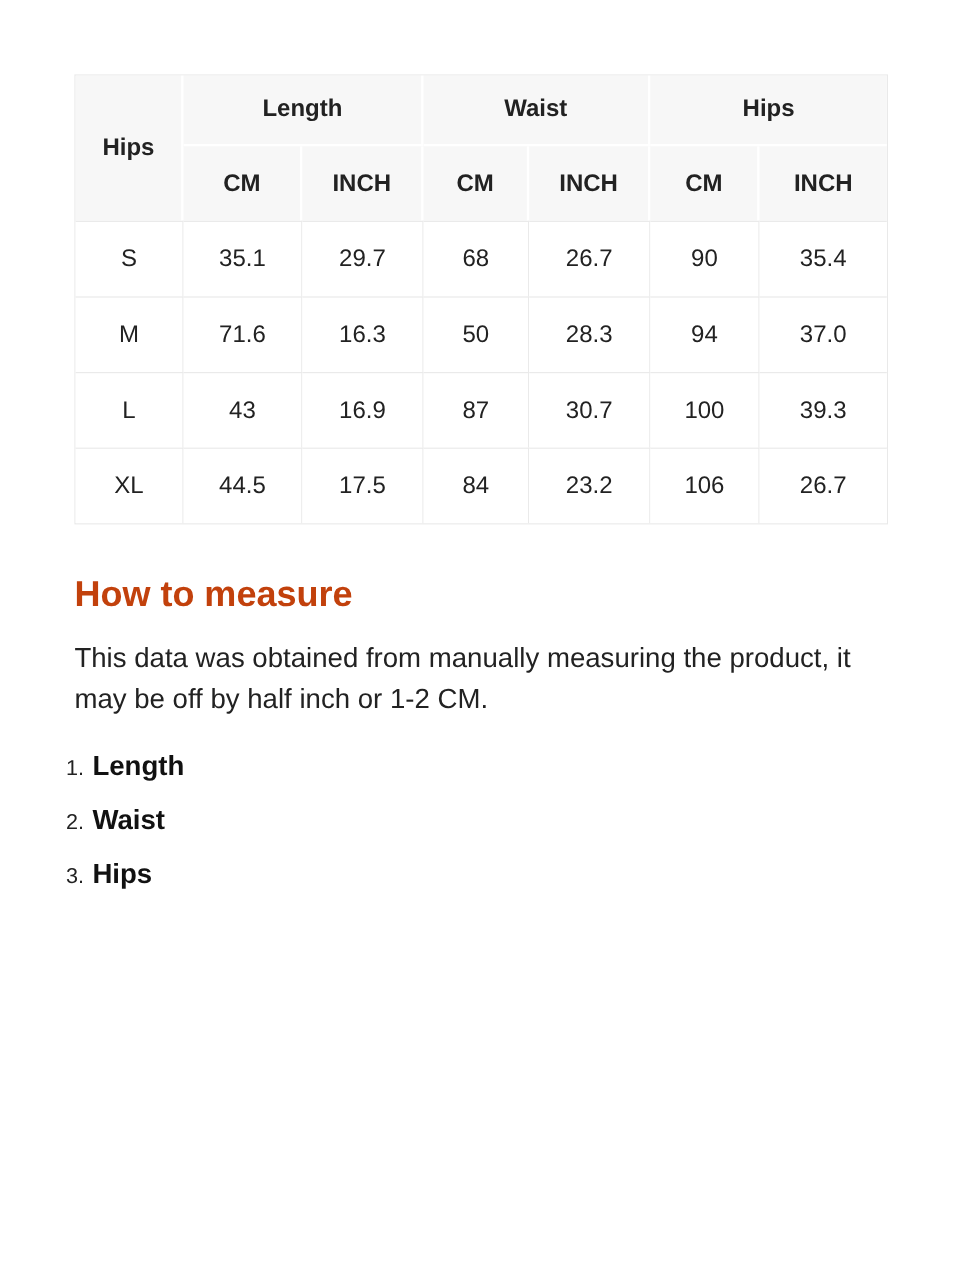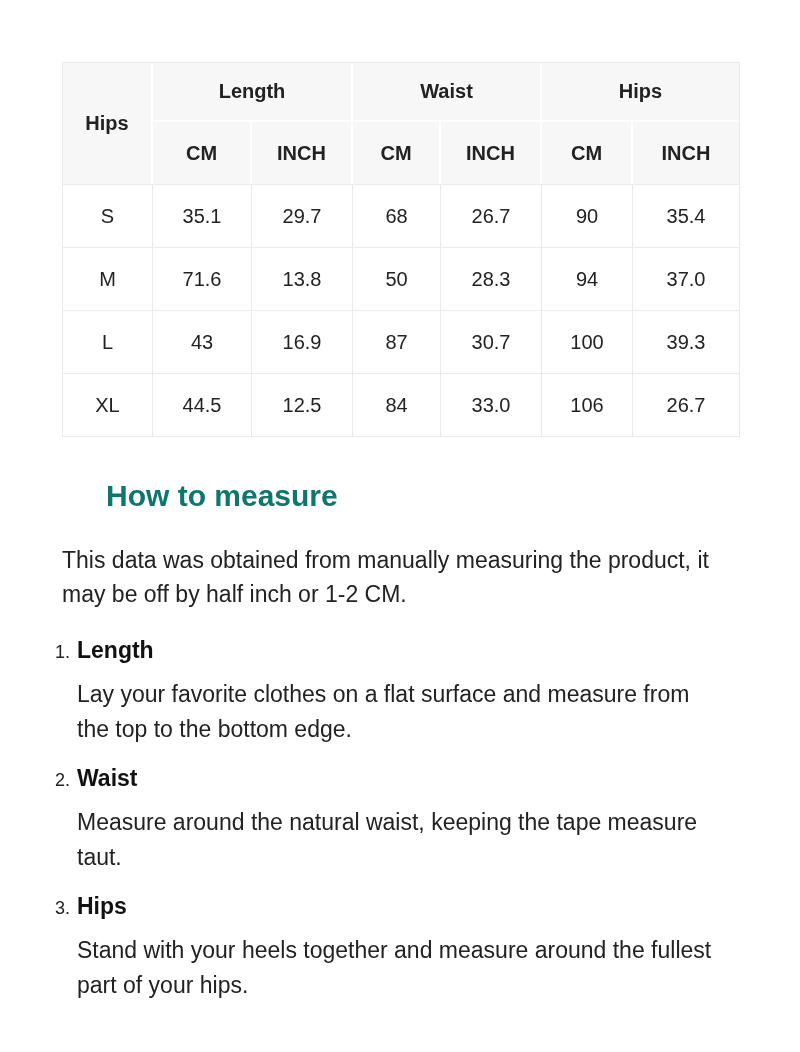--- a/index.html
+++ b/index.html
@@ -48,25 +48,24 @@
     border-right: 1px solid #eaeaea;
   }
   .size-table tbody td:last-child { border-right: none; }
 
   
   .htm-heading {
     margin-top: 42px;
     font-size: 30px;
     font-weight: bold;
     line-height: 1.1;
-    color: #0f766e;
-    margin-left: 44px;
+    color: #c2410c;
   }
   .htm-intro {
-    margin-top: 31px;
+    margin-top: 19px;
     font-size: 23px;
     line-height: 34px;
     max-width: 680px;
   }
   ol.steps {
     list-style: none;
     margin-top: 26px;
   }
   ol.steps li { margin-top: 18px; }
   ol.steps li:first-child { margin-top: 0; }
@@ -131,68 +130,65 @@
         <td>35.1</td>
         <td>29.7</td>
         <td>68</td>
         <td>26.7</td>
         <td>90</td>
         <td>35.4</td>
       </tr>
       <tr>
         <td>M</td>
         <td>71.6</td>
-        <td>13.8</td>
+        <td>16.3</td>
         <td>50</td>
         <td>28.3</td>
         <td>94</td>
         <td>37.0</td>
       </tr>
       <tr>
         <td>L</td>
         <td>43</td>
         <td>16.9</td>
         <td>87</td>
         <td>30.7</td>
         <td>100</td>
         <td>39.3</td>
       </tr>
       <tr>
         <td>XL</td>
         <td>44.5</td>
-        <td>12.5</td>
+        <td>17.5</td>
         <td>84</td>
-        <td>33.0</td>
+        <td>23.2</td>
         <td>106</td>
         <td>26.7</td>
       </tr>
     </tbody>
   </table>
 
   <h2 class="htm-heading">How to measure</h2>
 
   <p class="htm-intro">This data was obtained from manually measuring the product, it may be off by half inch or 1-2 CM.</p>
 
   <ol class="steps">
     <li>
       <div class="step-head">
         <span class="step-num">1.</span>
         <span class="step-title">Length</span>
       </div>
-      <p class="step-desc">Lay your favorite clothes on a flat surface and measure from the top to the bottom edge.</p>
     </li>
     <li>
       <div class="step-head">
         <span class="step-num">2.</span>
         <span class="step-title">Waist</span>
       </div>
-      <p class="step-desc">Measure around the natural waist, keeping the tape measure taut.</p>
     </li>
     <li>
       <div class="step-head">
         <span class="step-num">3.</span>
         <span class="step-title">Hips</span>
       </div>
-      <p class="step-desc">Stand with your heels together and measure around the fullest part of your hips.</p>
     </li>
   </ol>
 
 </div>
 
 </body></html>

